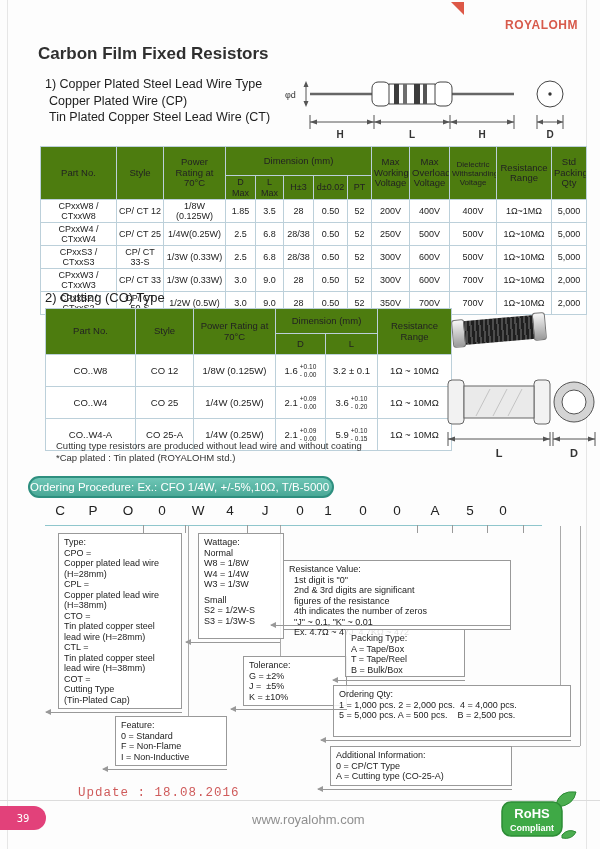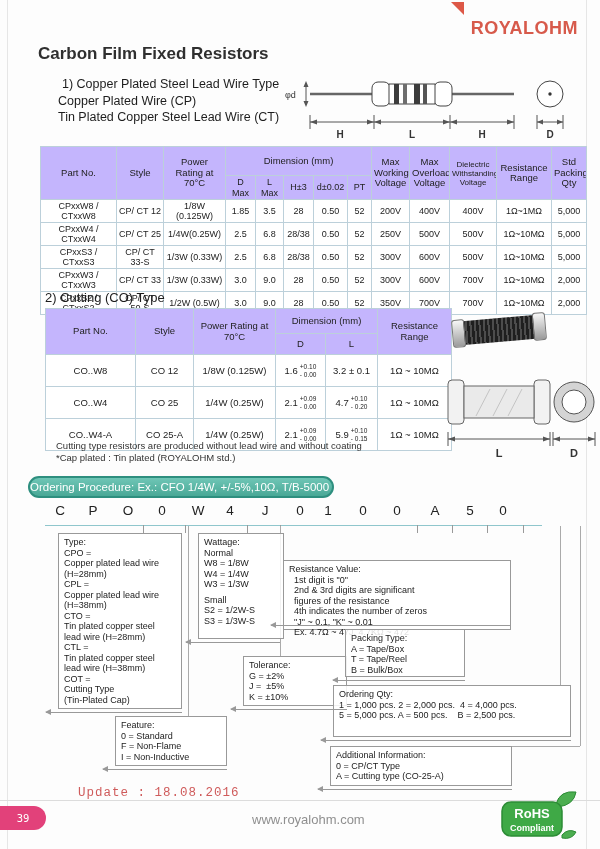--- a/index.html
+++ b/index.html
@@ -1,28 +1,28 @@
 <!DOCTYPE html>
 <html><head>
 <meta charset="utf-8">
 <style>
   html,body{margin:0;padding:0;background:#fff;}
   .page{position:relative;width:600px;height:849px;background:#fdfdfd;font-family:"Liberation Sans",sans-serif;color:#222;overflow:hidden;}
   .edge{position:absolute;background:#e6e6e6;}
   
   .corner-tri{position:absolute;left:451px;top:2px;width:0;height:0;border-top:13px solid #dd5847;border-left:13px solid transparent;}
-  .logo{position:absolute;left:0;top:18px;width:578px;text-align:right;font-size:18px;font-weight:bold;color:#d75a4b;letter-spacing:.5px;}
+  .logo{position:absolute;left:0;top:18px;width:578px;text-align:right;font-size:12px;font-weight:bold;color:#d75a4b;letter-spacing:.5px;}
   .title{position:absolute;left:38px;top:44px;margin:0;font-size:17px;font-weight:600;color:#2f2f2f;}
   .sec1{position:absolute;left:45px;top:76px;font-size:12.5px;color:#1d1d1d;}
-  .sec1 .ln{line-height:16.5px;margin-left:13px;white-space:pre;}
-  .sec1 .ln:first-child{margin-left:17px;}
+  .sec1 .ln{line-height:16.5px;margin-left:4px;white-space:pre;}
+  .sec1 .ln:first-child{margin-left:0;}
   
   table{border-collapse:collapse;table-layout:fixed;}
   th,td{border:1px solid #bcd0da;text-align:center;padding:1px 2px;overflow:hidden;}
-  th{background:#c4b5fd;font-weight:normal;font-size:9.5px;line-height:10.5px;color:#222;}
+  th{background:#4d7c0f;font-weight:normal;font-size:9.5px;line-height:10.5px;color:#222;}
   td{font-size:9px;color:#222;background:#fff;}
   .t1{position:absolute;left:40px;top:146px;width:546px;}
   .t1 tr.h1 th{height:26px;} .t1 tr.h2 th{height:16px;font-size:9px;}
   .t1 tbody td{height:19px;}
   .t1 th.small{font-size:8px;line-height:9px;}
   .sec2-title{position:absolute;left:45px;top:290px;font-size:13px;color:#1d1d1d;}
   .t2{position:absolute;left:45px;top:308px;width:406px;}
   .t2 tr.h1 th{height:22px;} .t2 tr.h2 th{height:18px;}
   .t2 tbody td{height:29px;font-size:9.5px;}
   .tol{display:inline-flex;align-items:center;gap:2px;}
@@ -272,21 +272,21 @@
           <td>CO 25</td>
           <td>1/4W (0.25W)</td>
           <td><span class="tol">
               <span>2.1</span>
               <span class="st">
                 <span>+0.09</span>
                 <span>- 0.00</span>
               </span>
             </span></td>
           <td><span class="tol">
-              <span>4.7</span>
+              <span>3.6</span>
               <span class="st">
                 <span>+0.10</span>
                 <span>- 0.20</span>
               </span>
             </span></td>
           <td>1Ω ~ 10MΩ</td>
         </tr>
         <tr>
           <td>CO..W4-A</td>
           <td>CO 25-A</td>

